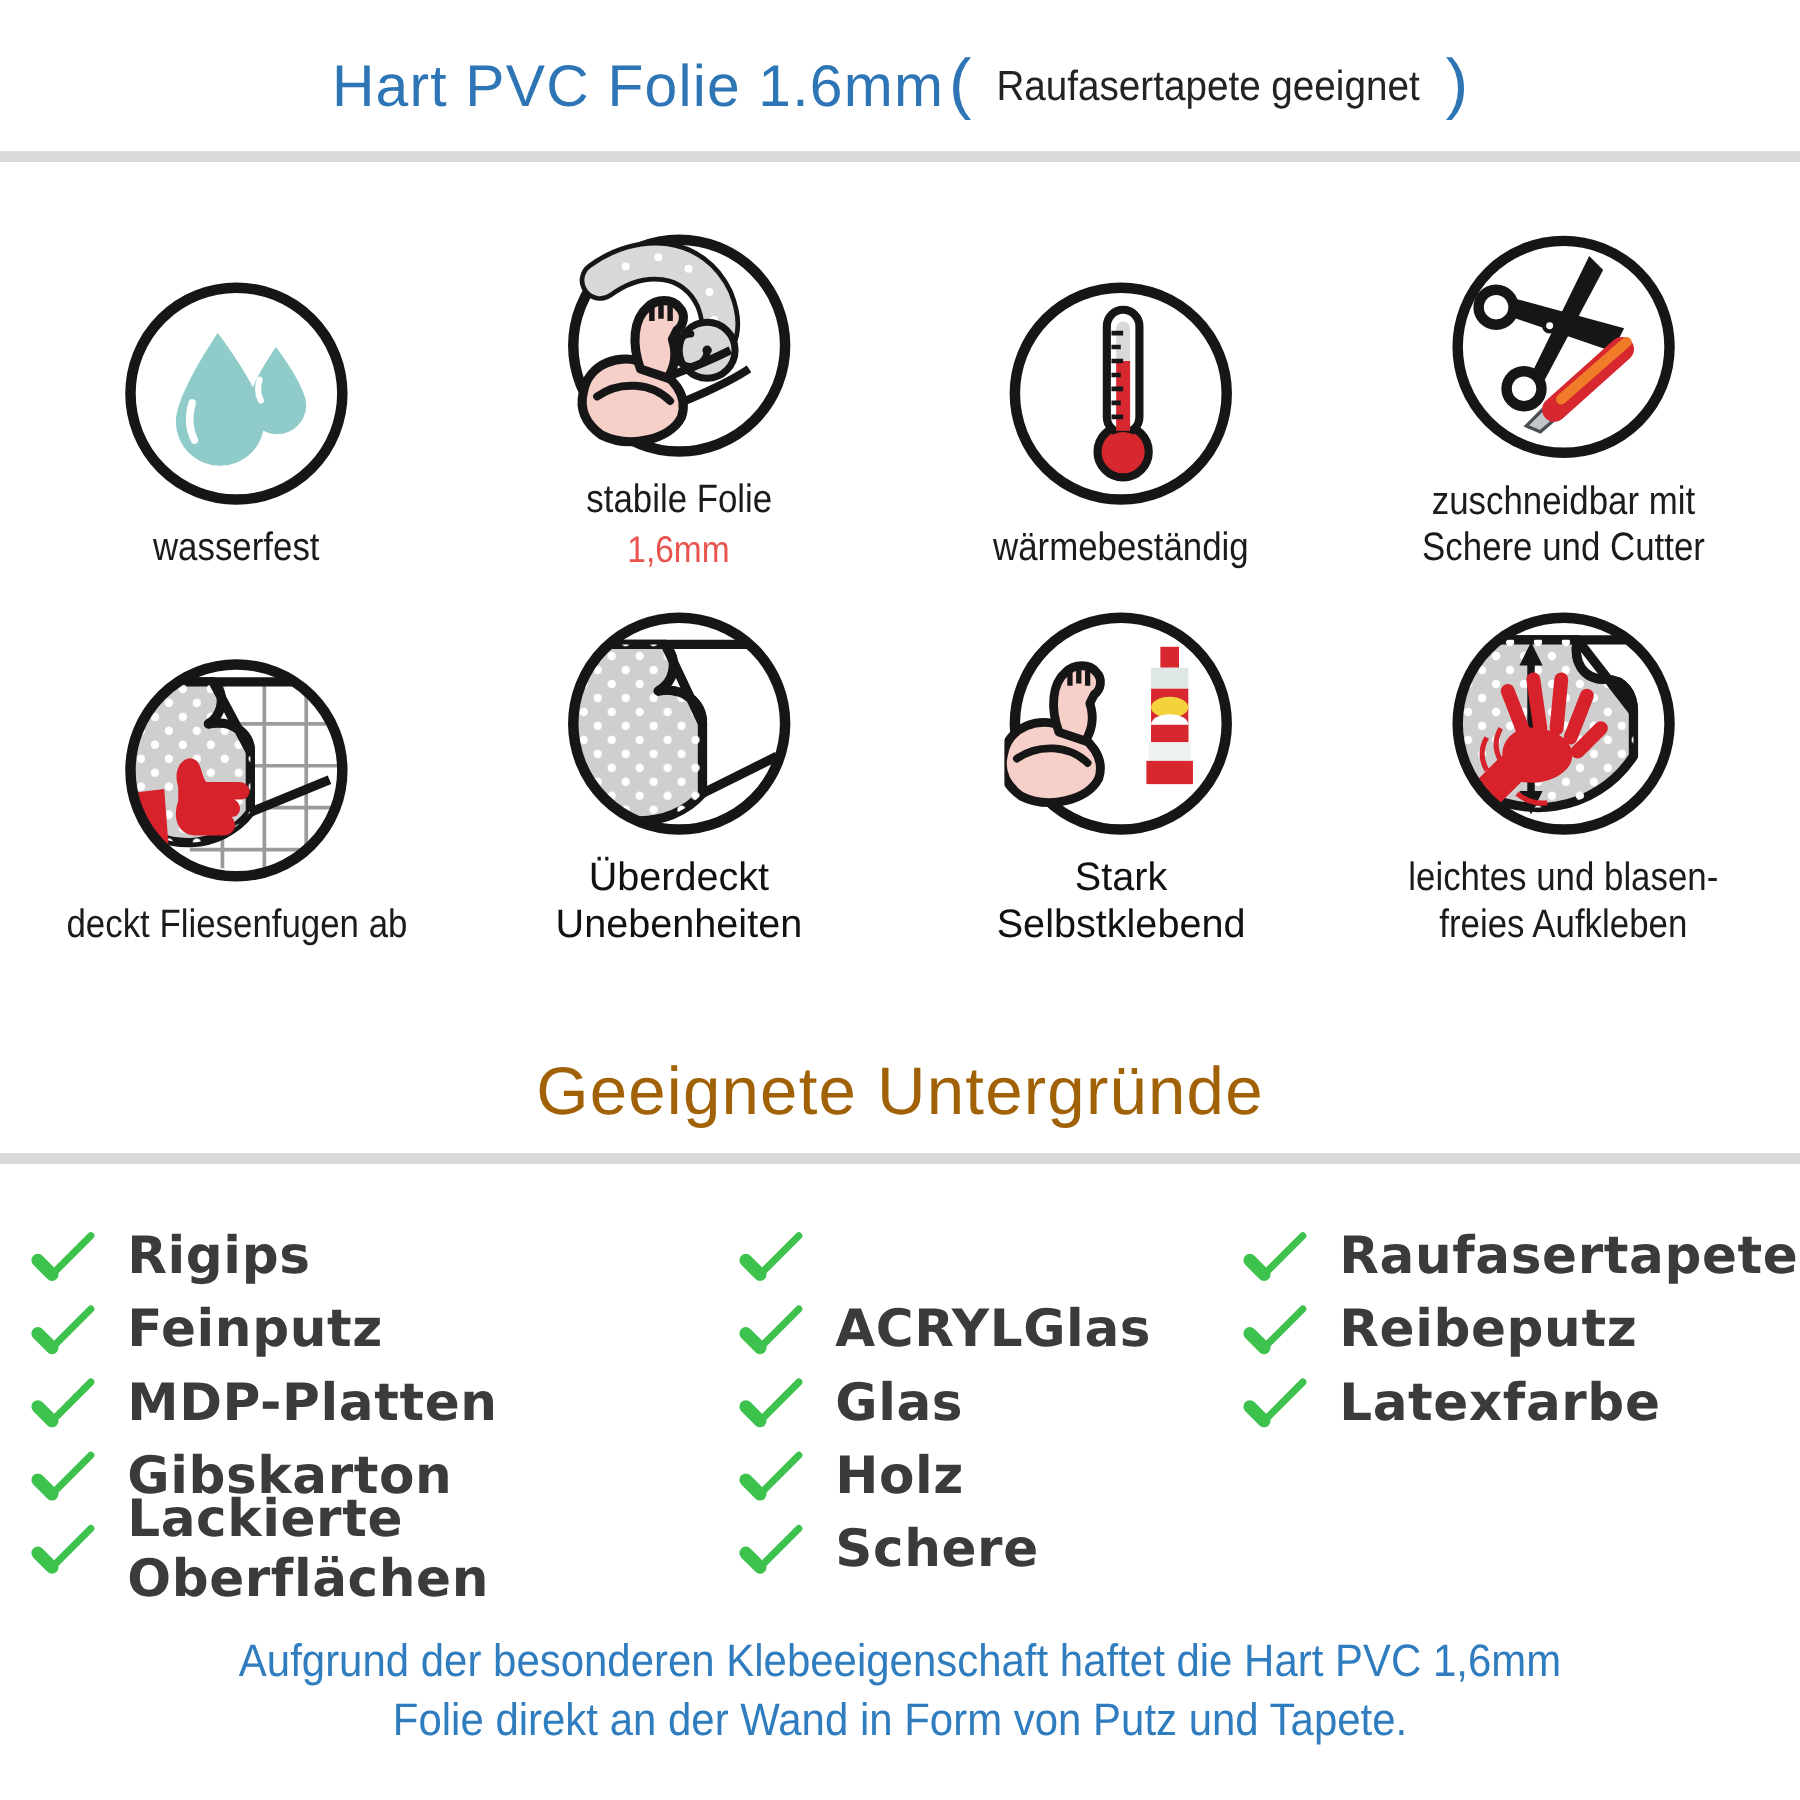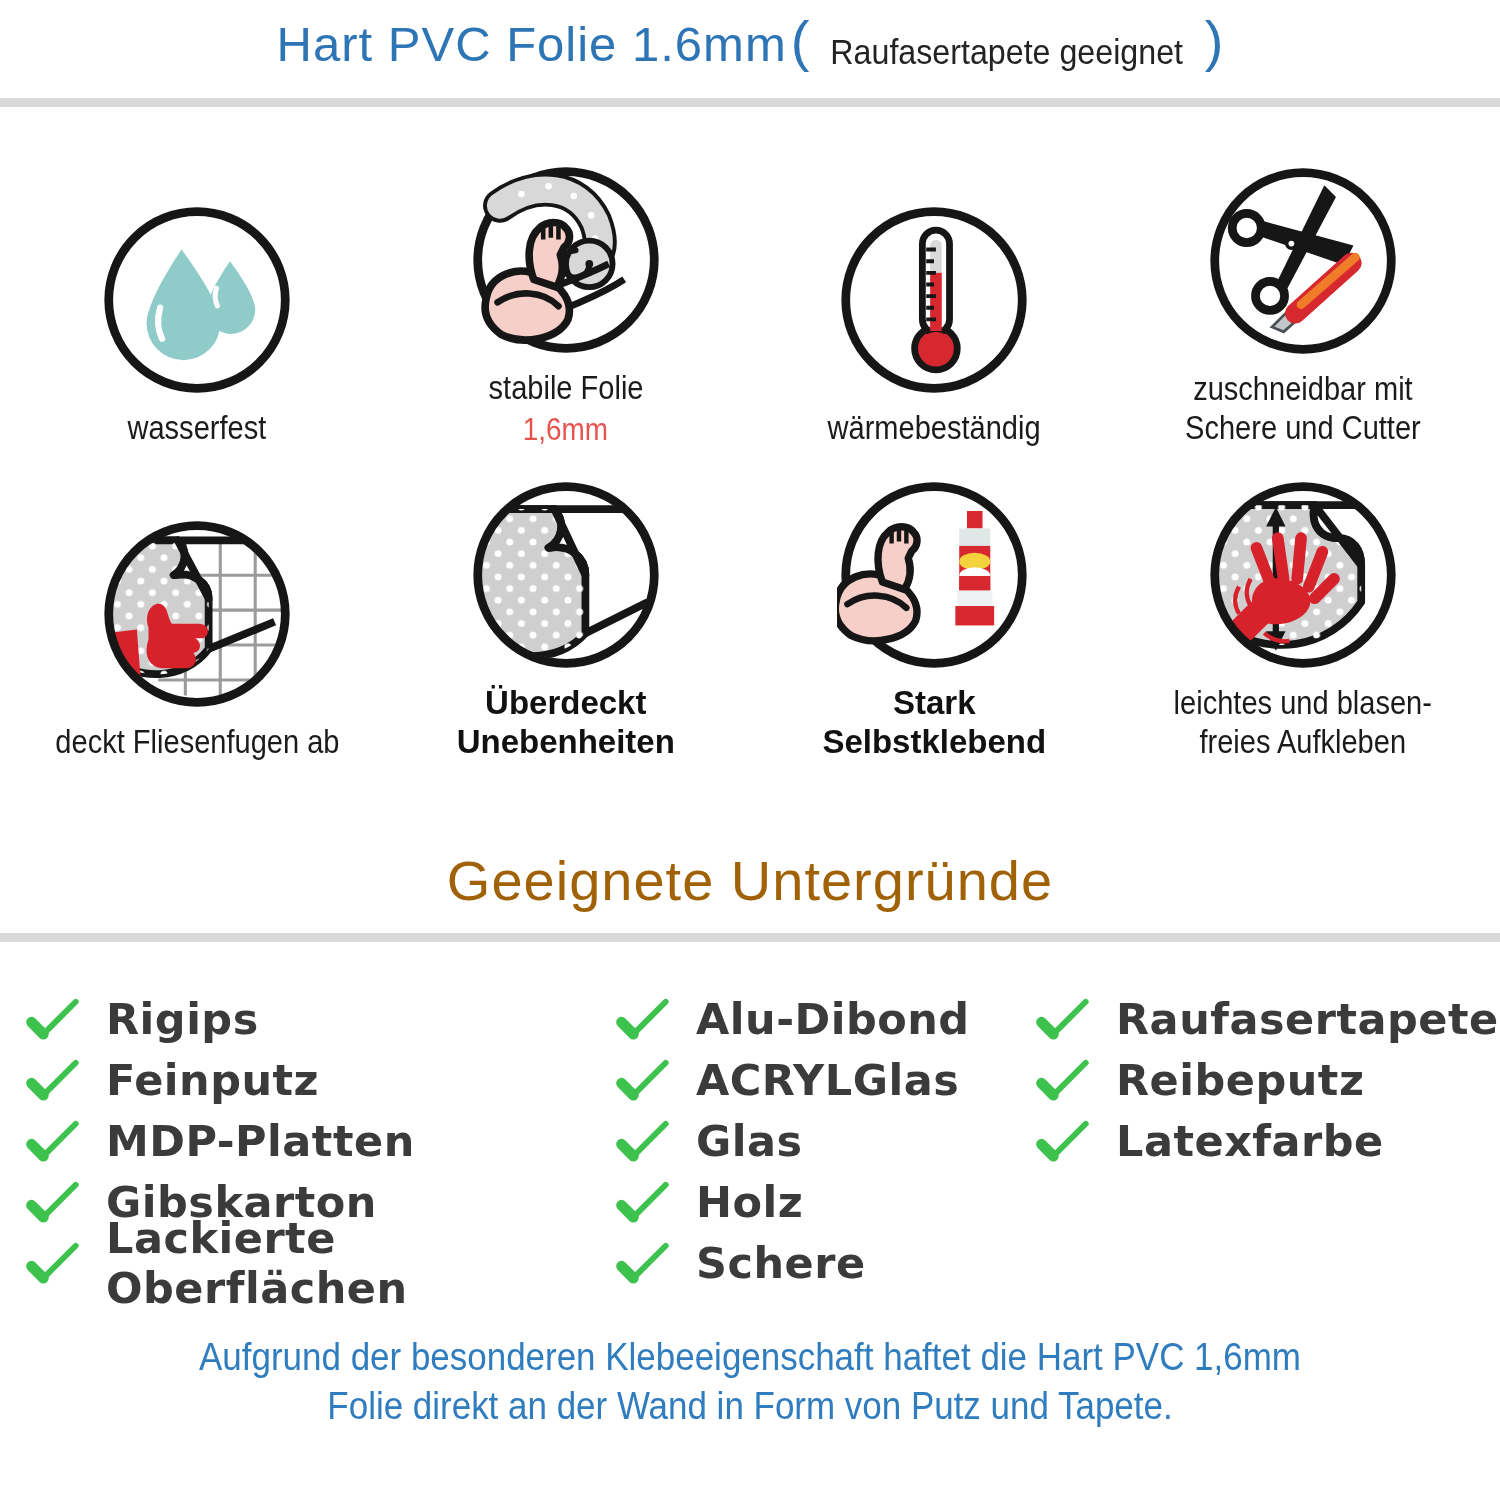--- a/index.html
+++ b/index.html
@@ -2,21 +2,21 @@
 <html><head>
 <meta charset="utf-8">
 <style>
   html,body{margin:0;padding:0;background:#ffffff;}
   .page{
     width:1500px;height:1500px;background:#ffffff;position:relative;overflow:hidden;
     font-family:"Liberation Sans", sans-serif;color:#222;
   }
   
   .title-row{
-    padding-top:16px;display:flex;justify-content:center;align-items:flex-end;gap:4px;
+    padding-top:44px;display:flex;justify-content:center;align-items:center;gap:4px;
     white-space:nowrap;
   }
   .title-main{font-size:49px;color:#2e75b6;letter-spacing:1px;}
   .paren{font-size:56px;color:#2e75b6;font-weight:400;line-height:1;position:relative;top:-3px;}
   .paren-text{
     font-size:35px;color:#232323;font-weight:500;display:inline-block;
     transform:scaleX(.92);margin:0 2px;
   }
   .divider{width:100%;height:9px;background:#d9d9d9;}
   .divider.one{margin-top:26px;}
@@ -26,21 +26,21 @@
     width:1474px;margin:56px auto 0;display:grid;
     grid-template-columns:repeat(4,1fr);row-gap:30px;
   }
   .feature{display:flex;flex-direction:column;align-items:center;justify-content:flex-end;}
   .ficon{width:194px;height:194px;display:block;}
   .flabel{
     margin-top:12px;font-size:33px;color:#1b1b1b;text-align:center;
     line-height:1.18;white-space:pre-line;
   }
   .cond{display:block;transform:scaleX(.88);}
-  .emph{font-weight:700;font-size:33px;color:#111;}
+  .emph{font-weight:400;font-size:33px;color:#111;}
   .fnote{
     margin-top:4px;font-size:31px;color:#e8534e;display:block;transform:scaleX(.9);
     text-align:center;
   }
   
   .sub-heading{
     margin-top:86px;text-align:center;font-size:56px;color:#a16207;letter-spacing:1px;
   }
   .sub-grid{
     width:1460px;margin:52px auto 0;display:grid;
@@ -277,21 +277,20 @@
             <use href="#check-glyph"></use>
           </svg>
         <span class="sub-text">Lackierte Oberflächen</span>
         </li>
     </ul>
     <ul class="sub-col">
       <li class="sub-item">
         <svg class="check" viewBox="0 0 52 42">
             <use href="#check-glyph"></use>
           </svg>
-        <span class="sub-text">Alu-Dibond</span>
         </li>
       <li class="sub-item">
         <svg class="check" viewBox="0 0 52 42">
             <use href="#check-glyph"></use>
           </svg>
         <span class="sub-text">ACRYLGlas</span>
         </li>
       <li class="sub-item">
         <svg class="check" viewBox="0 0 52 42">
             <use href="#check-glyph"></use>

